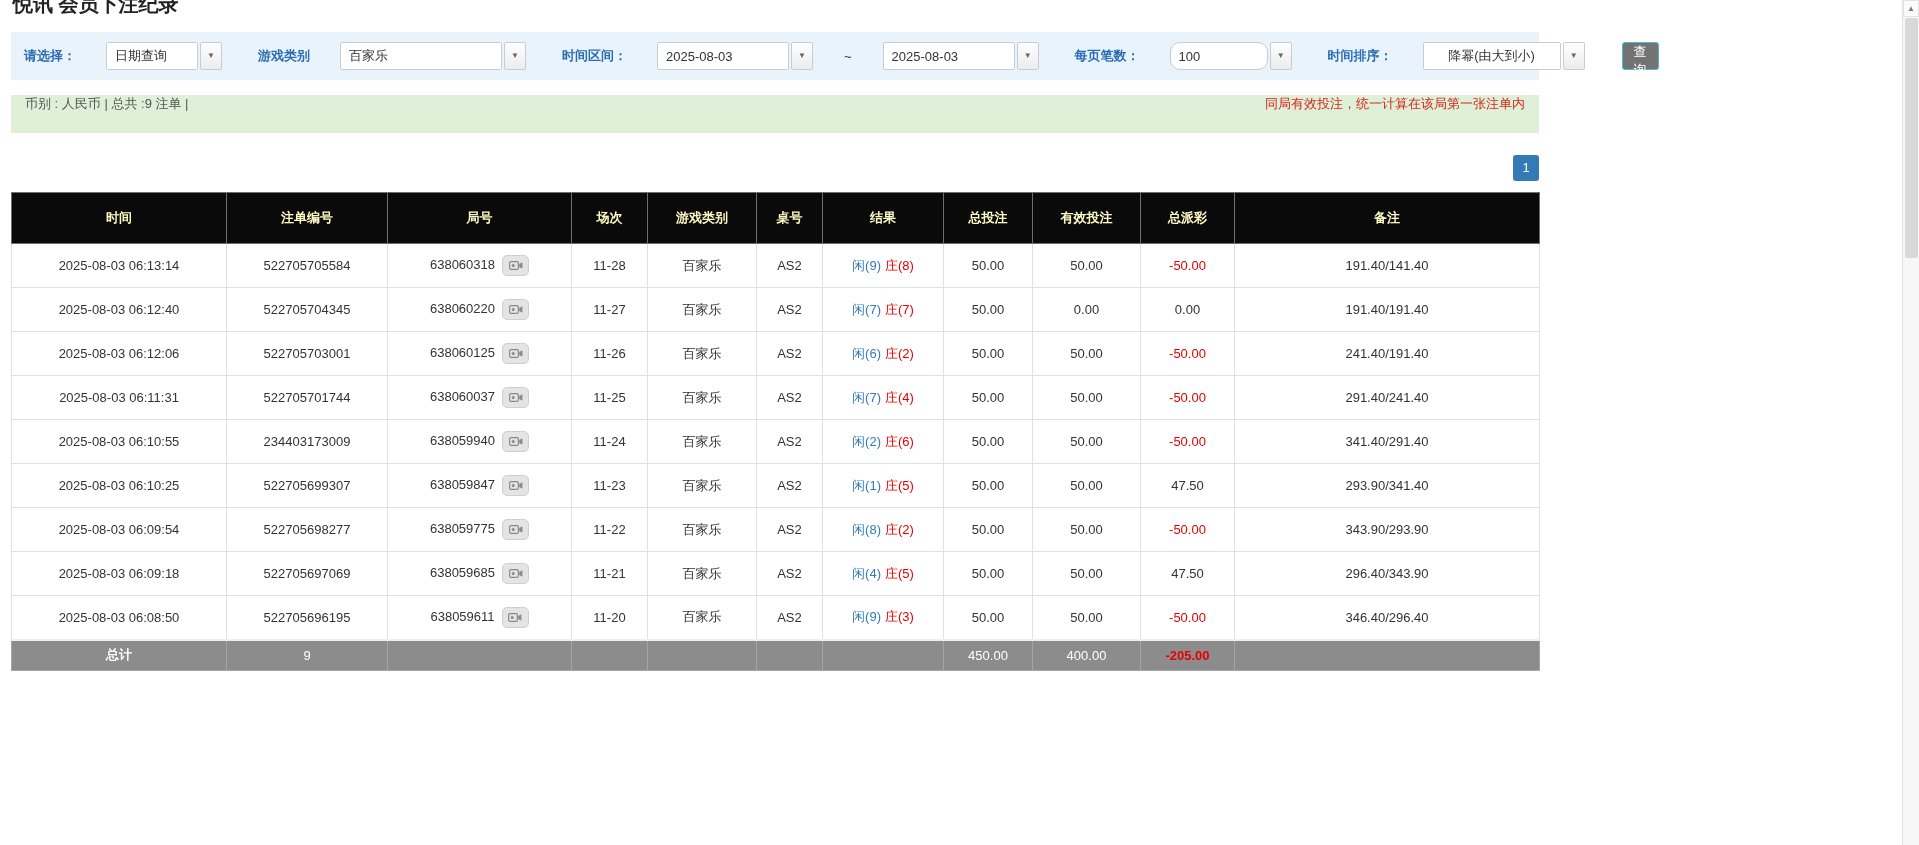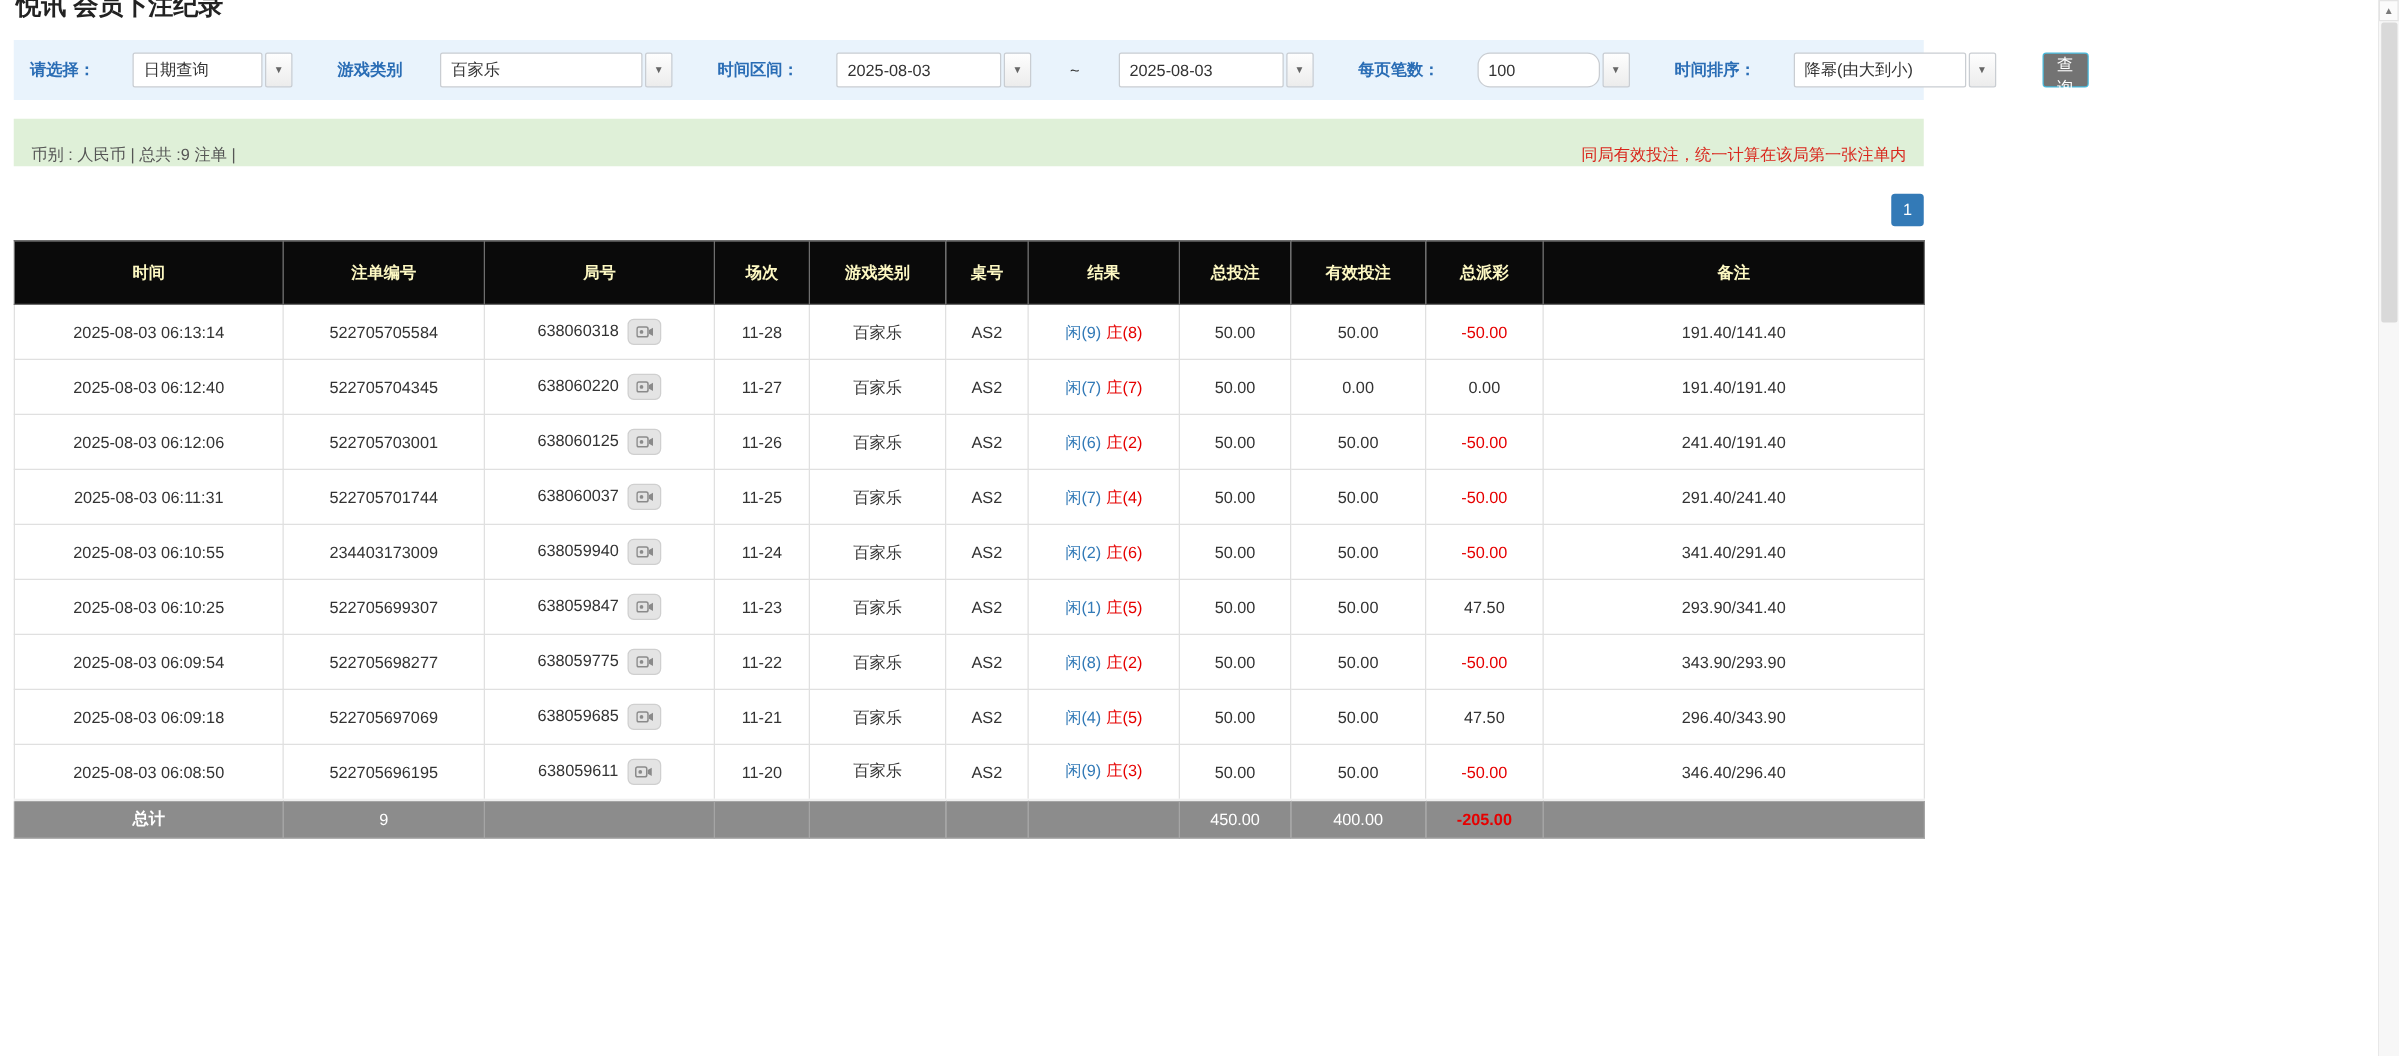--- a/index.html
+++ b/index.html
@@ -75,21 +75,21 @@
     cursor: pointer;
     font-family: inherit;
   }
 
   
   .summary-bar {
     margin-top: 15px;
     background: #dff0d8;
     height: 38px;
     display: flex;
-    align-items: flex-end;
+    align-items: flex-start;
     justify-content: space-between;
     padding: 0 14px;
     font-size: 13px;
   }
   .summary-left { color: #555; }
   .summary-right { color: #d9261c; }
 
   
   .pagination { margin-top: 22px; text-align: right; }
   .page-btn {
@@ -193,21 +193,21 @@
 </head>
 <body>
 
 <div class="content">
 
   <h1 class="title">悦讯 会员下注纪录</h1>
 
   <div class="filter-bar">
     <span class="filter-label first">请选择：</span>
     <span class="combo">
-      <input class="combo-input" style="width: 104px;" value="日期查询">
+      <input class="combo-input" style="width: 92px;" value="日期查询">
       <button class="combo-caret">
           <span class="caret-glyph">▼</span>
         </button>
     </span>
 
     <span class="filter-label">游戏类别</span>
     <span class="combo">
       <input class="combo-input" style="width: 162px;" value="百家乐">
       <button class="combo-caret">
           <span class="caret-glyph">▼</span>
@@ -232,21 +232,21 @@
     <span class="filter-label">每页笔数：</span>
     <span class="combo">
       <input class="combo-input" style="width: 98px; border-radius: 10px;" value="100">
       <button class="combo-caret">
           <span class="caret-glyph">▼</span>
         </button>
     </span>
 
     <span class="filter-label">时间排序：</span>
     <span class="combo">
-      <input class="combo-input" style="width: 138px;" value="降幂(由大到小)">
+      <input class="combo-input" style="width: 138px; text-align: center;" value="降幂(由大到小)">
       <button class="combo-caret">
           <span class="caret-glyph">▼</span>
         </button>
     </span>
 
     <button class="search-btn">查询</button>
   </div>
 
   <div class="summary-bar">
     <span class="summary-left">币别 : 人民币 | 总共 :9 注单 |</span>

